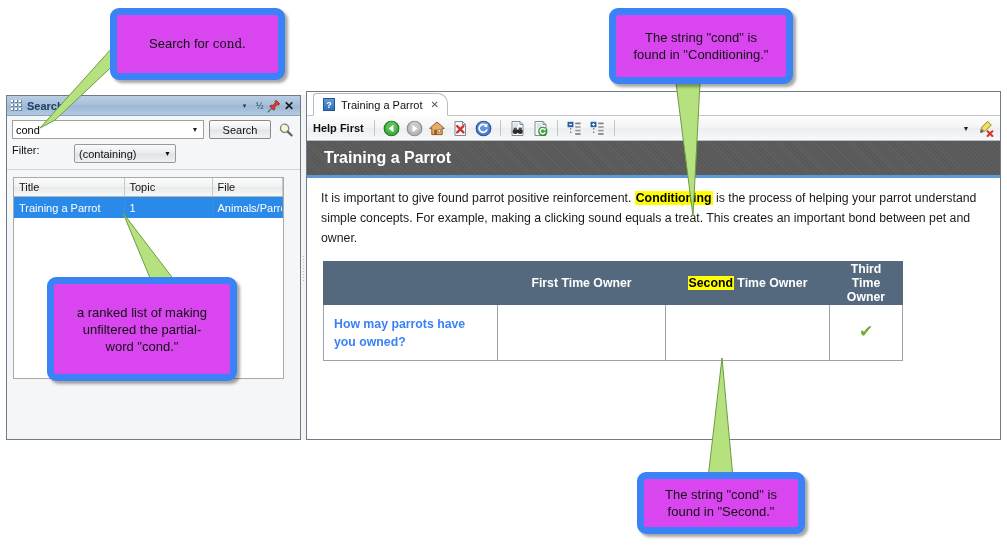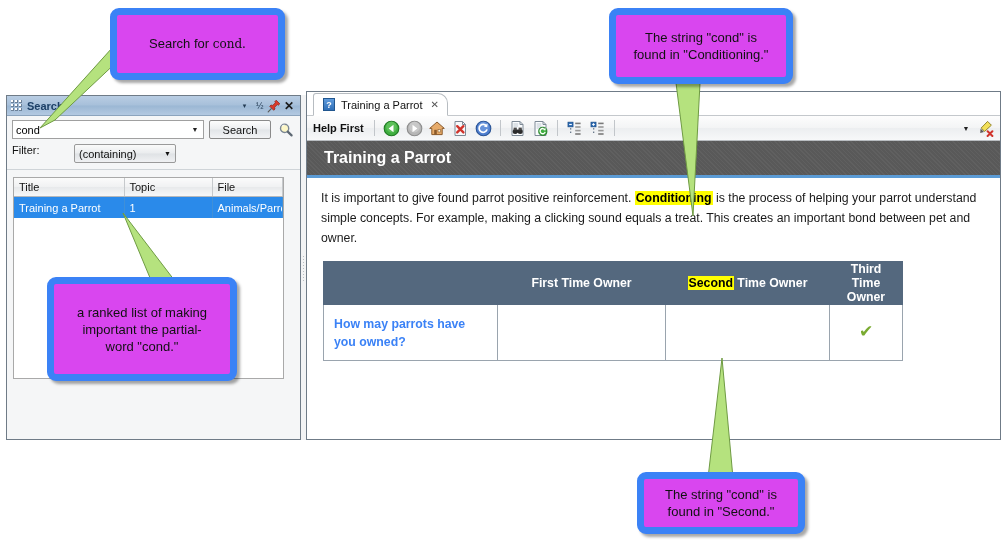--- a/index.html
+++ b/index.html
@@ -521,21 +521,21 @@
     <span><span>Search for </span><span class="mono">cond.</span></span>
   </div>
 
   <div class="callout" style="left:609px;top:8px;width:184px;height:76px;flex-direction:column;gap:0;">
     <span>The string "cond" is</span>
     <span>found in "Conditioning."</span>
   </div>
 
   <div class="callout" style="left:47px;top:277px;width:190px;height:104px;flex-direction:column;gap:0;">
     <span>a ranked list of making</span>
-    <span>important the partial-</span>
+    <span>unfiltered the partial-</span>
     <span>word "cond."</span>
   </div>
 
   <div class="callout" style="left:637px;top:472px;width:168px;height:62px;flex-direction:column;gap:0;">
     <span>The string "cond" is</span>
     <span>found in "Second."</span>
   </div>
 
 </div>
 

